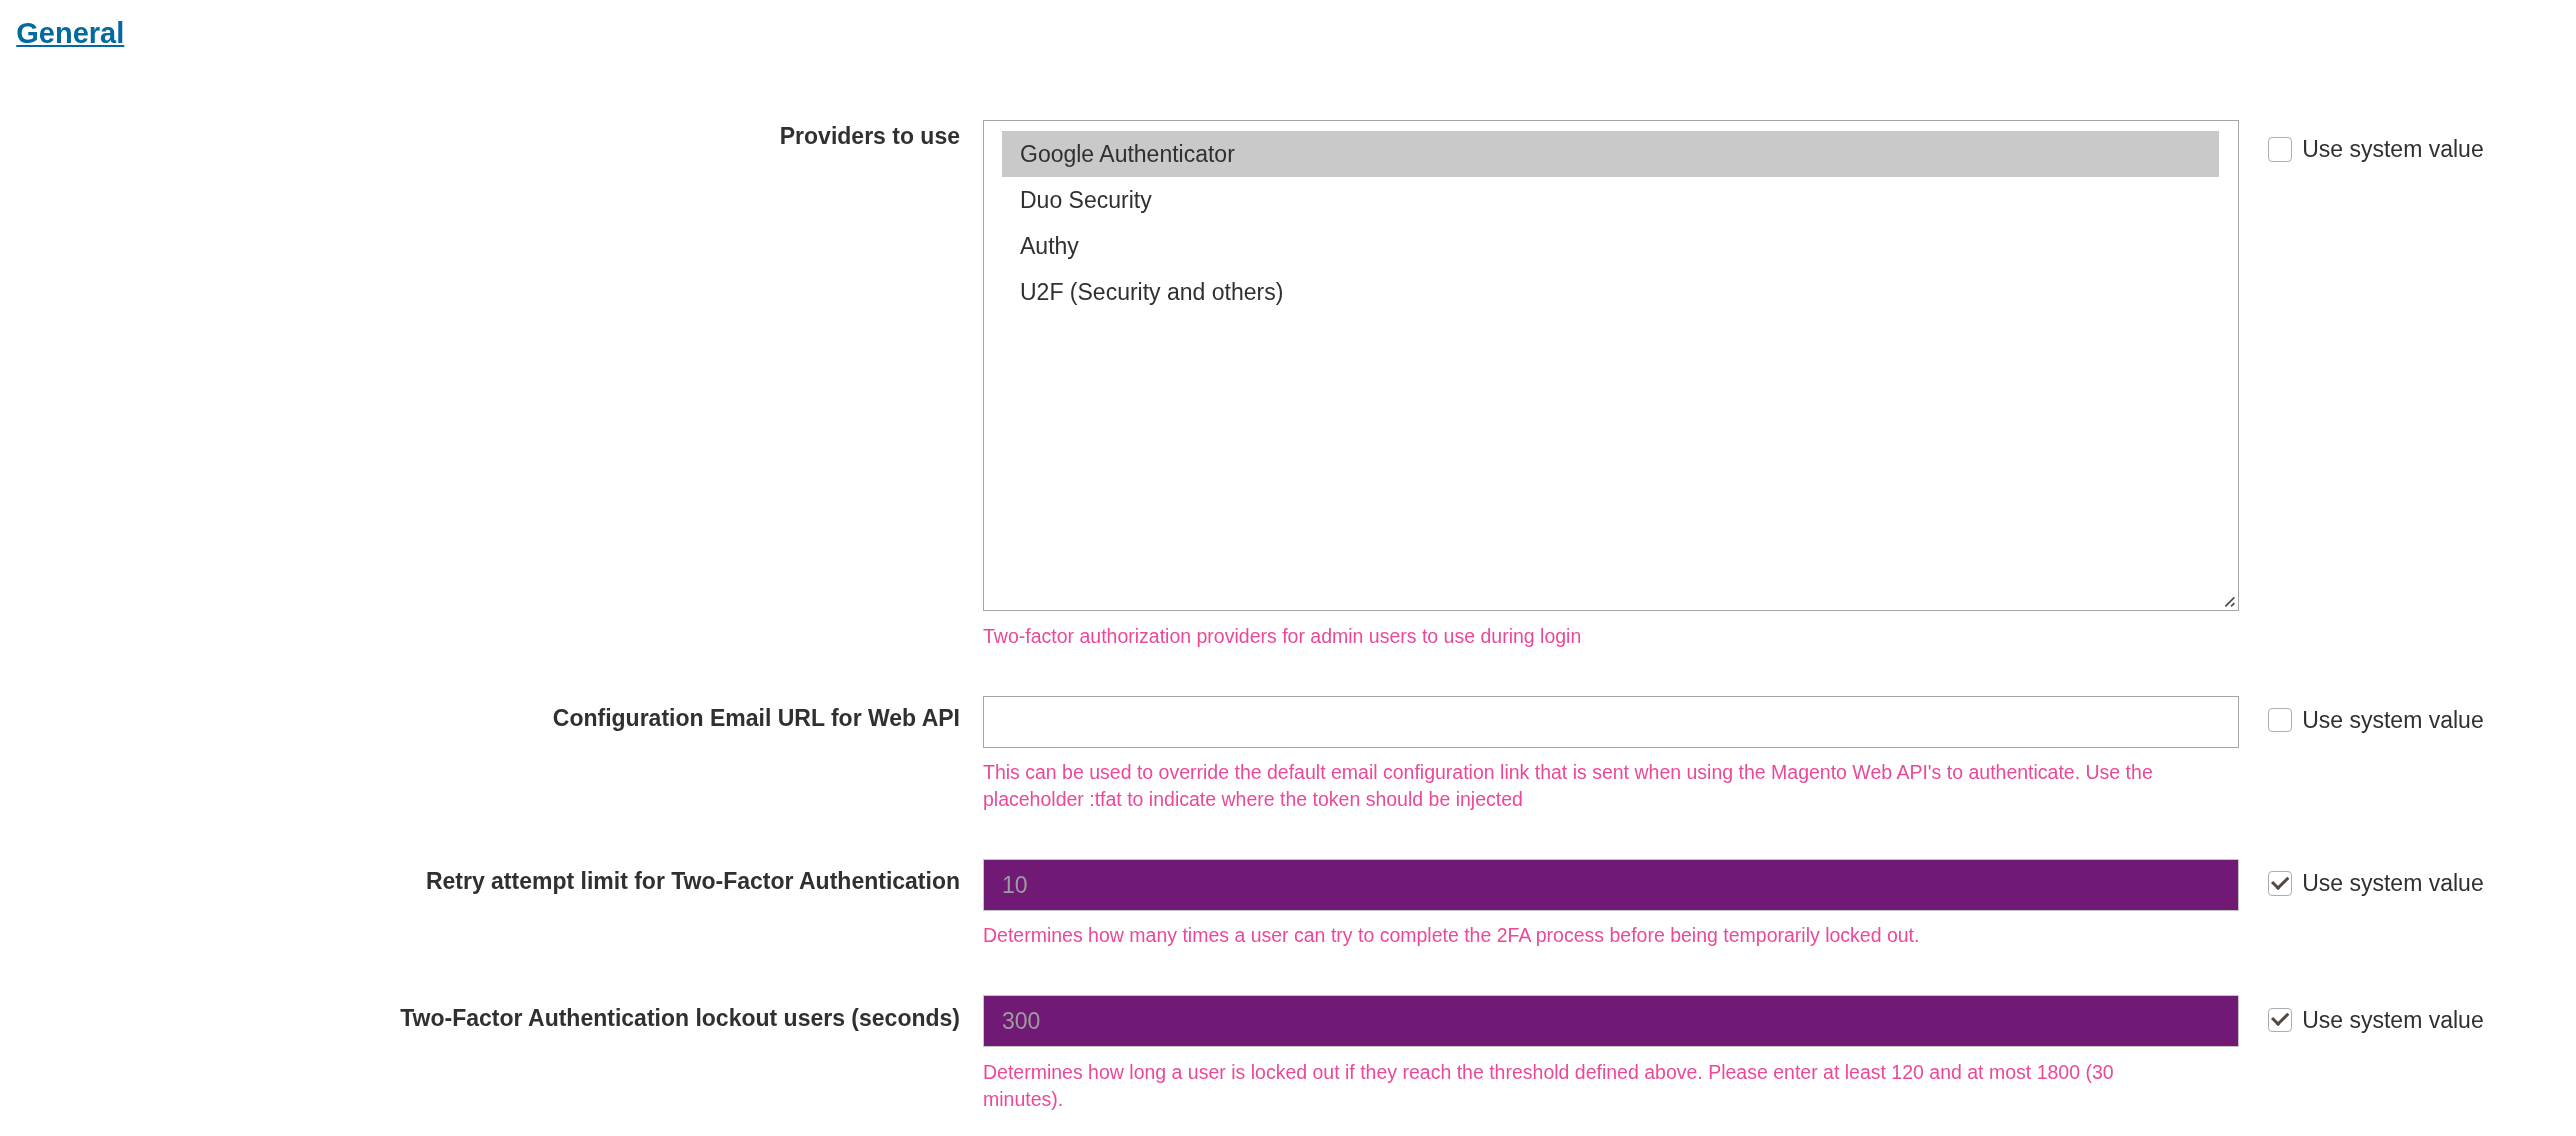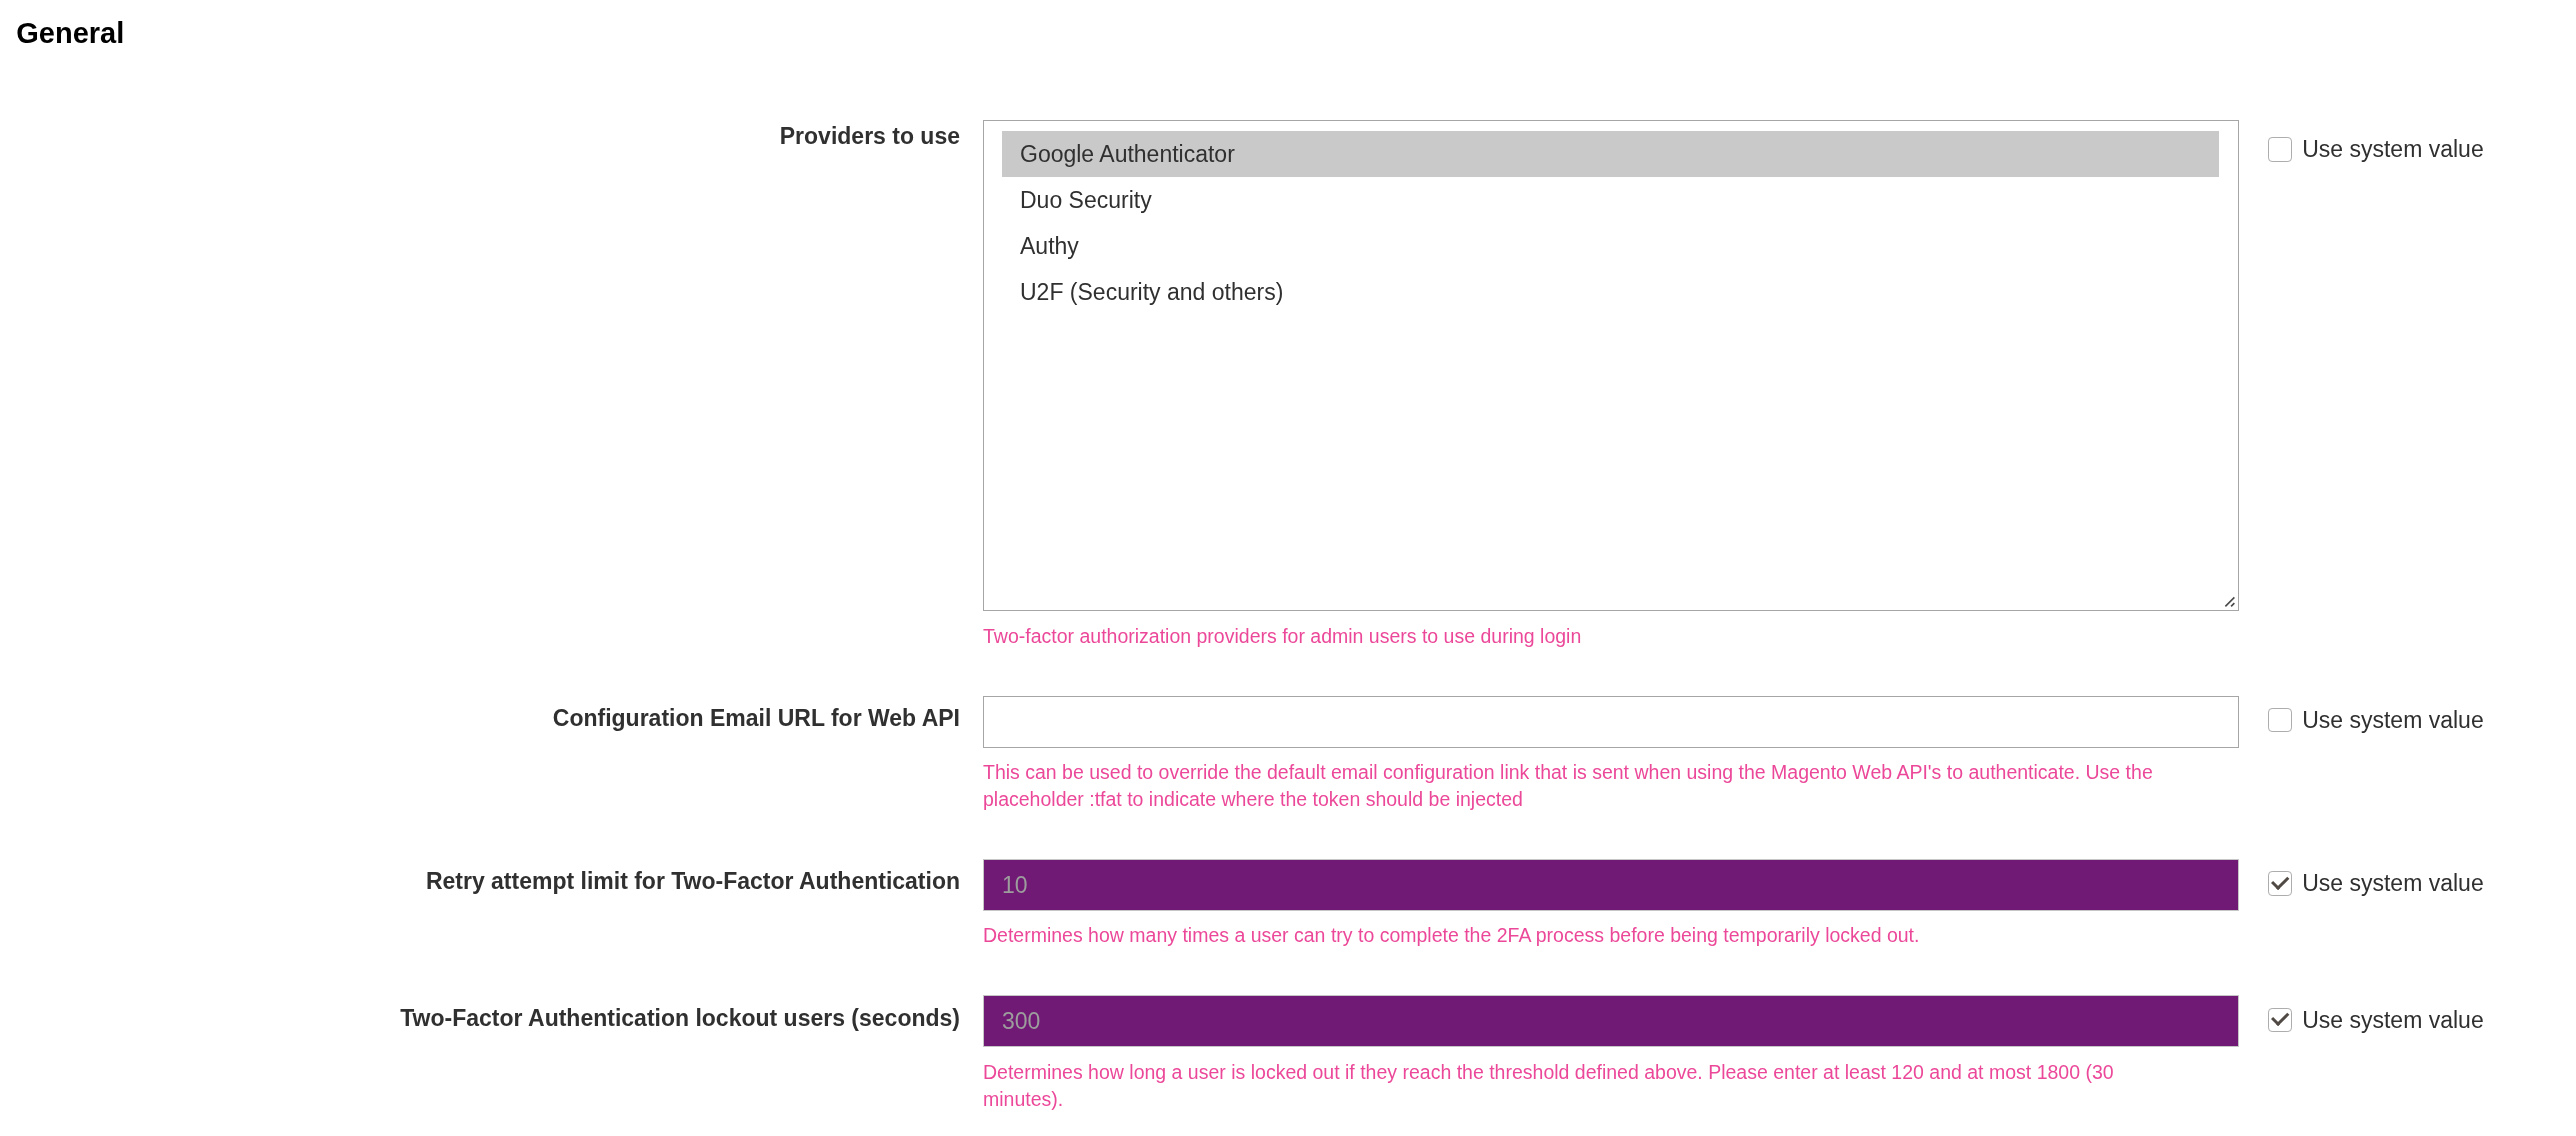--- a/index.html
+++ b/index.html
@@ -13,21 +13,22 @@
     width: 2576px;
     height: 1137px;
     overflow: hidden;
     position: relative;
   }
   .page-title {
     margin: 16.3px 0 0 16.3px;
     font-size: 29px;
     line-height: 34px;
     font-weight: 700;
-    color: #000000;
+    color: #0369a1;
+    text-decoration: underline;
   }
   .form {
     margin-top: 70px;
   }
   .row {
     display: flex;
     align-items: flex-start;
     margin-bottom: 46px;
   }
   .cell-label {

